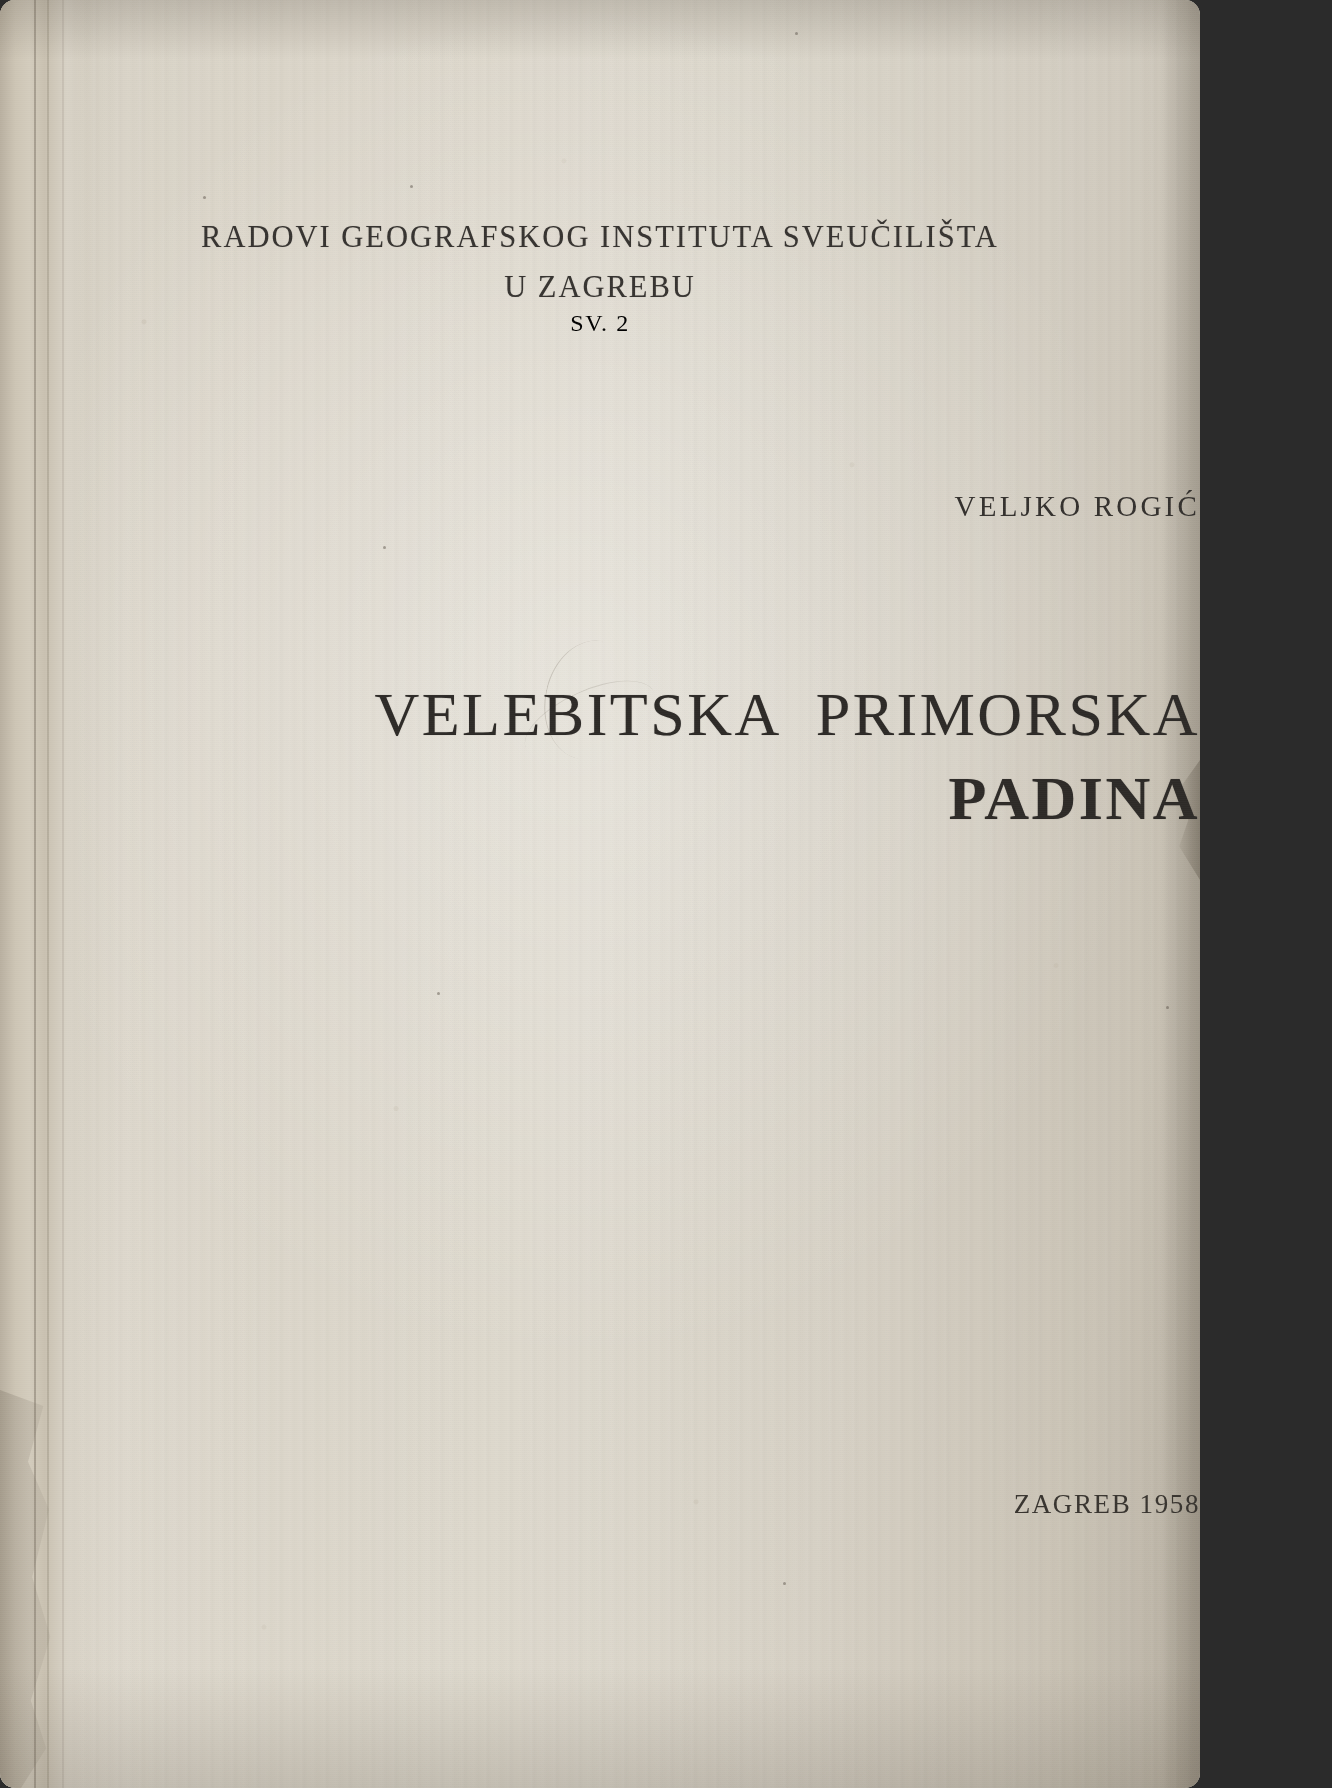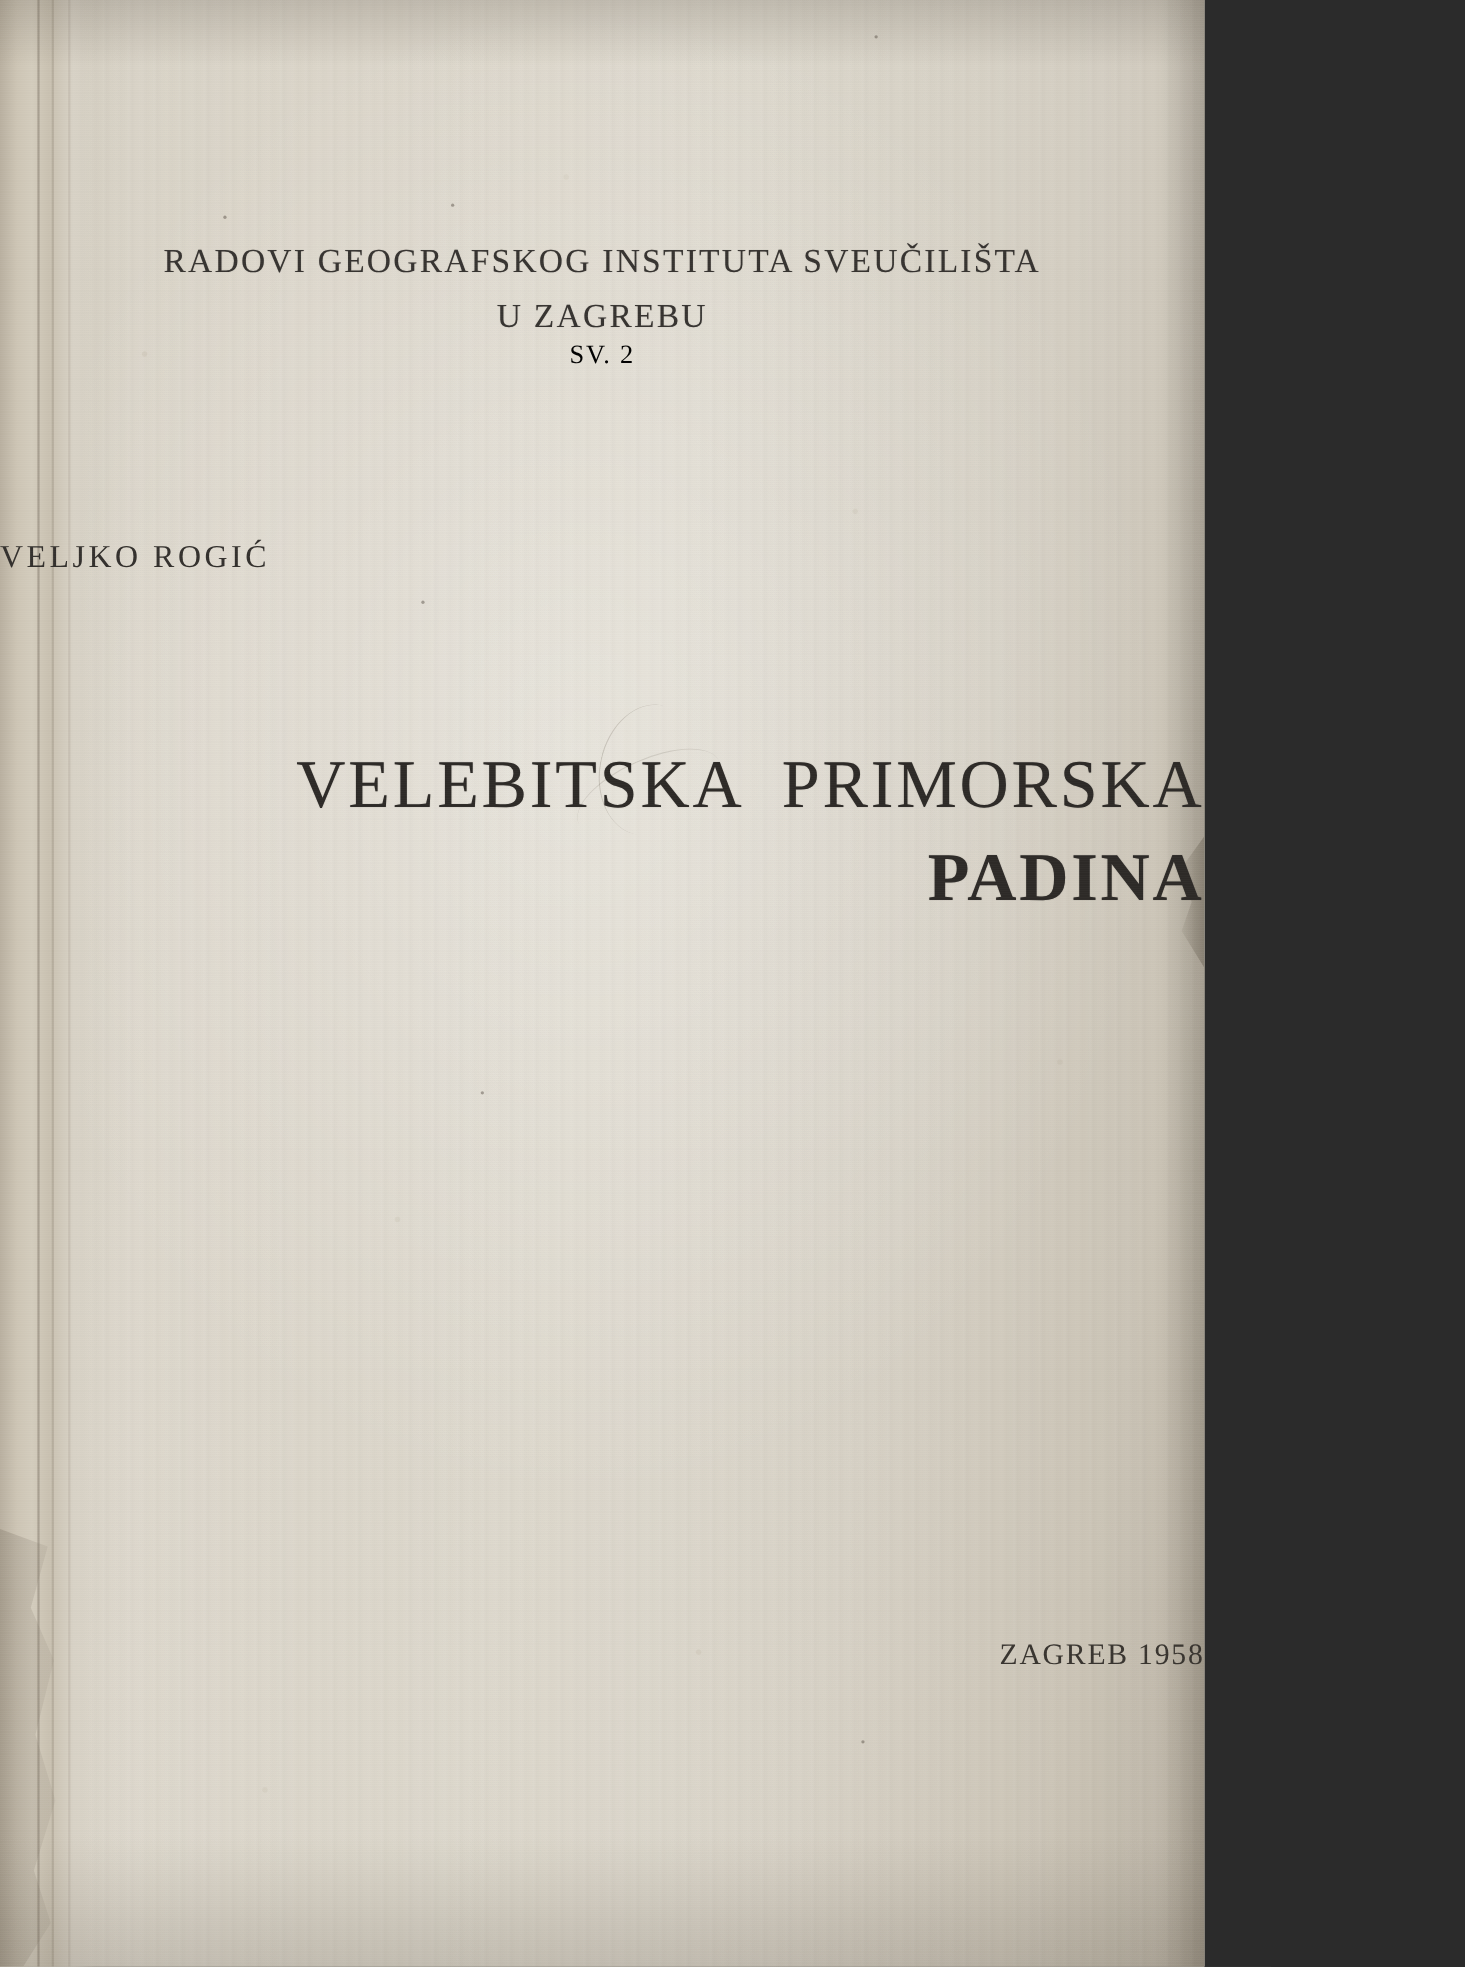--- a/index.html
+++ b/index.html
@@ -2,25 +2,26 @@
 <html><head>
 <meta charset="utf-8">
 <style>
   html, body {
     margin: 0;
     padding: 0;
     background: #2b2b2b;
   }
   .page {
     position: relative;
-    width: 1095px;
+    width: 1200px;
     height: 1788px;
     overflow: hidden;
     background: #cfc9bb;
     font-family: "Liberation Serif", serif;
+    border-radius: 15px;
   }
 
   
   .paper {
     position: absolute;
     inset: 0;
     background:
       radial-gradient(ellipse 70% 55% at 48% 38%, rgba(255,255,255,0.30) 0%, rgba(255,255,255,0.0) 70%),
       linear-gradient(100deg, #c8c1b2 0%, #d6d0c3 7%, #dbd5c9 22%, #dcd7cb 50%, #d8d2c6 72%, #cfc8ba 88%, #bdb5a6 100%);
   }
@@ -157,21 +158,21 @@
     top: 310px;
     text-align: center;
     font-size: 24px;
     letter-spacing: 1.6px;
     color: #000000;
   }
   .author {
     position: absolute;
     left: 0; right: 0;
     top: 490px;
-    text-align: left;
+    text-align: right;
     font-size: 29px;
     letter-spacing: 3.2px;
     color: #33302d;
   }
   .title {
     position: absolute;
     left: 0; right: 0;
     top: 672px;
     text-align: right;
     font-size: 62px;

